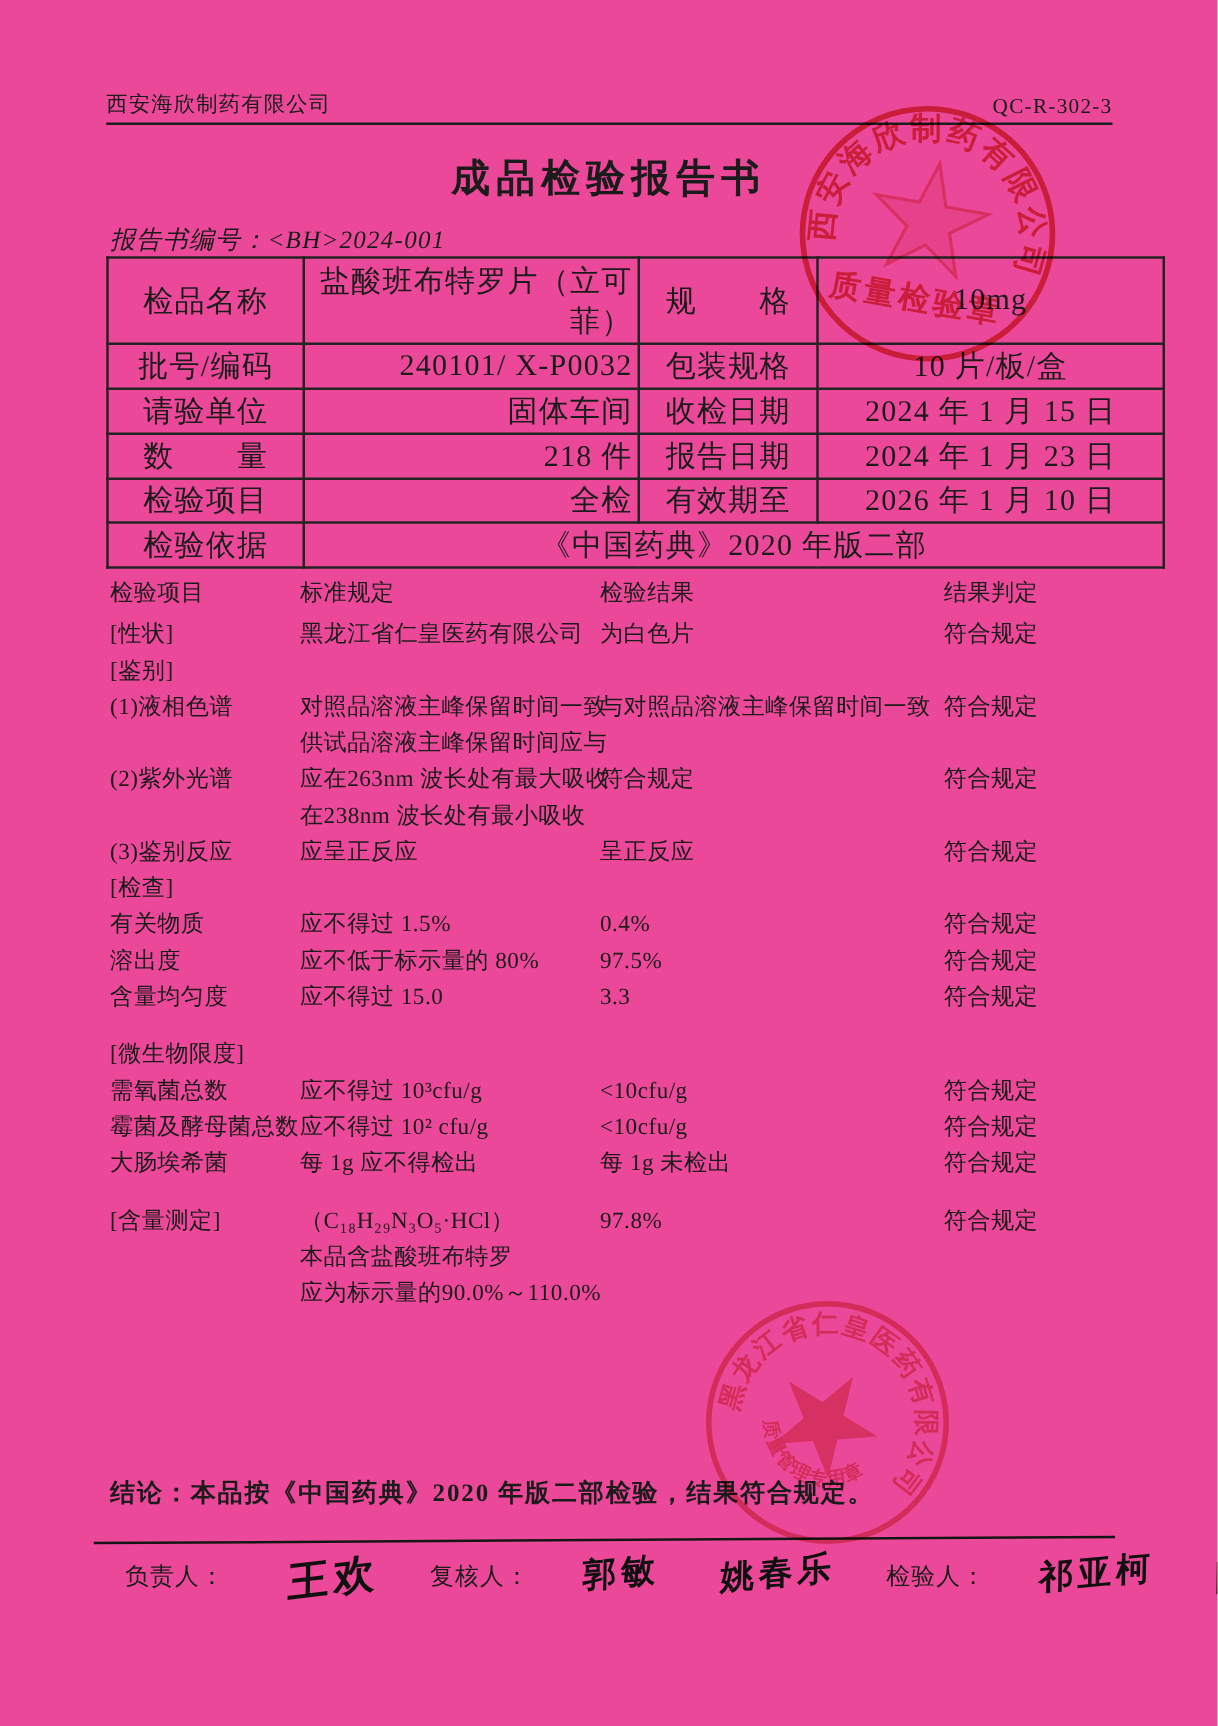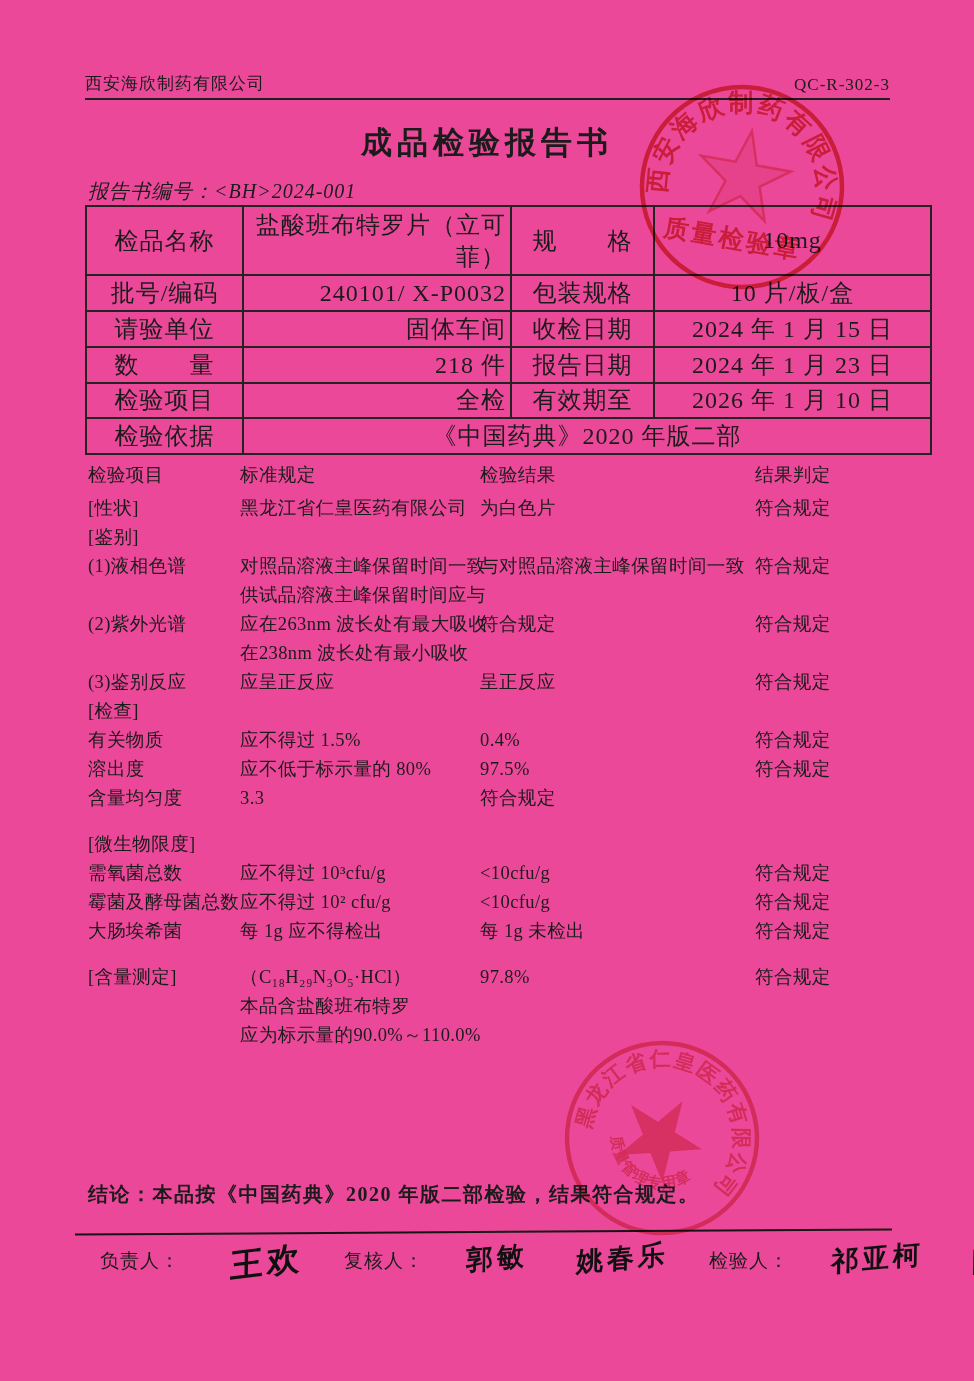--- a/index.html
+++ b/index.html
@@ -194,20 +194,23 @@
         <div class="rrow">
           <div class="c item">溶出度</div>
           <div class="c std">
             <div>应不低于标示量的 80%</div>
           </div>
           <div class="c res">97.5%</div>
           <div class="c jud">符合规定</div>
         </div>
         <div class="rrow">
           <div class="c item">含量均匀度</div>
+          <div class="c std">
+            <div>应不得过 15.0</div>
+          </div>
           <div class="c res">3.3</div>
           <div class="c jud">符合规定</div>
         </div>
         <div class="rrow gap">
           <div class="c item">[微生物限度]</div>
           <div class="c std"></div>
           <div class="c res"></div>
           <div class="c jud"></div>
         </div>
         <div class="rrow">

